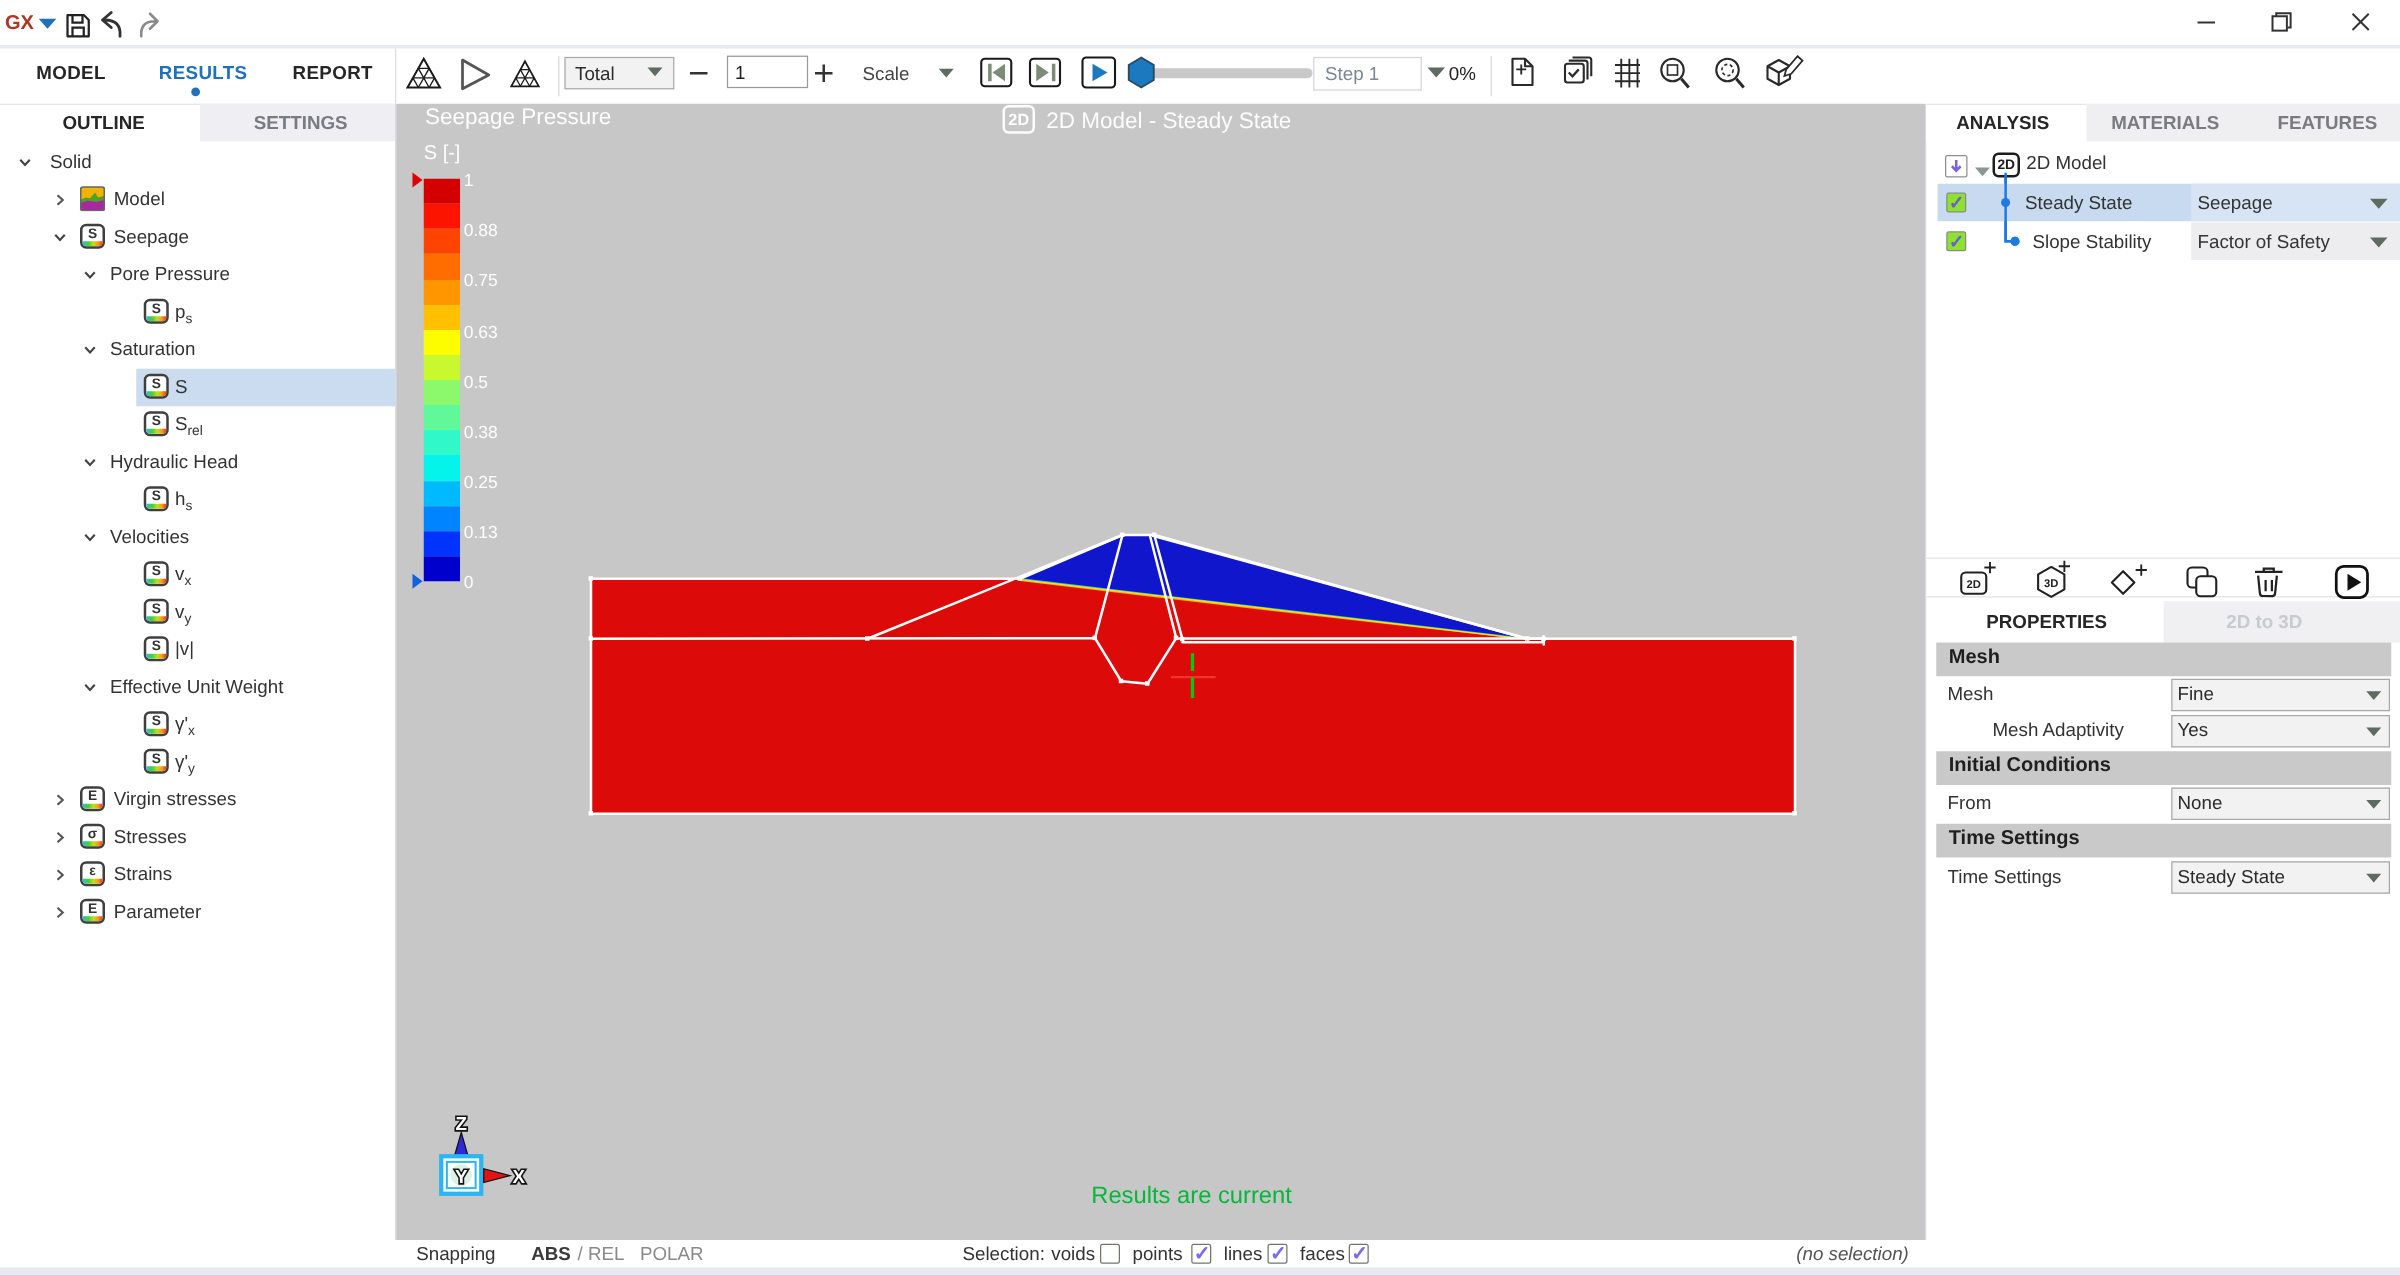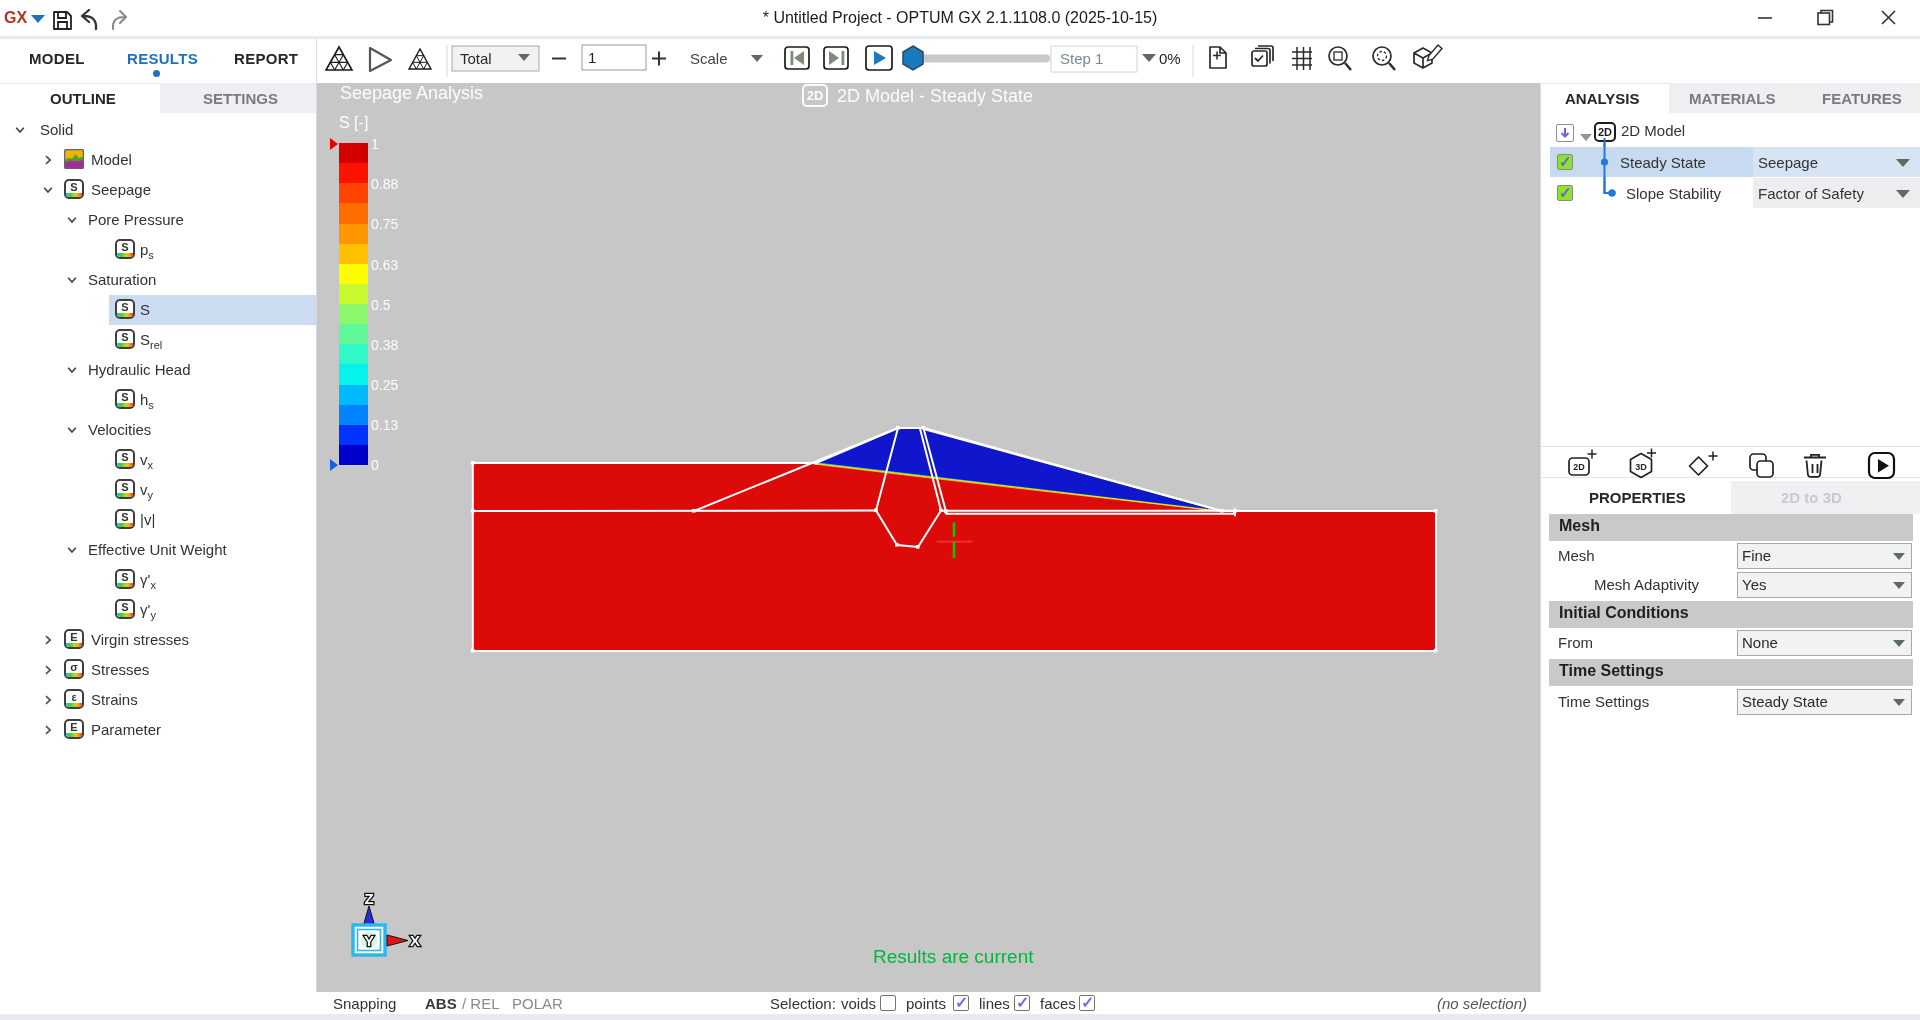--- a/index.html
+++ b/index.html
@@ -47,21 +47,20 @@
 .gcb { position:absolute; width:16px; height:16px; background:#8ce22f; border:1px solid #8a8a8a; border-radius:2px; }
 .gcb::after { content:"\2713"; position:absolute; left:1px; top:-2px; font-size:15px; font-weight:bold; color:#6a5fd0; }
 .ddarr { position:absolute; width:0; height:0; border-left:7px solid transparent; border-right:7px solid transparent; border-top:8px solid #5d6b60; }
 .phdr { position:absolute; left:8px; width:364px; height:27px; background:#c9c9c9; font-size:16px; font-weight:bold; color:#1f1f1f; padding:3px 0 0 10px; }
 .prl { position:absolute; left:17px; font-size:15px; color:#333; }
 </style>
 </head>
 <body>
 <div id="app">
   <div class="abs" id="titlebar"></div>
-  <div class="abs" id="titletext">* Untitled Project - OPTUM GX 2.1.1108.0 (2025-10-15)</div>
   <div class="abs" id="titlesep"></div>
   <div class="abs" id="tabrow"></div>
   <div class="maintab" style="left:29px;">MODEL</div>
   <div class="maintab" style="left:127px; color:#1f70bd;">RESULTS</div>
   <div class="abs" style="left:153px; top:70px; width:7px; height:7px; border-radius:50%; background:#1f70bd;"></div>
   <div class="maintab" style="left:234px;">REPORT</div>
 
   <svg class="abs" style="left:0px; top:0px;" width="1920" height="36" viewBox="0 0 1920 36">
     <text x="4" y="23" font-size="16" font-weight="bold" fill="#b03423" font-family="Liberation Sans">GX</text>
     <polygon points="31,15 45,15 38,23" fill="#1f70bd"></polygon>
@@ -306,21 +305,21 @@
           <span class="gi ticon" style="left:64px">
             <span class="gl">E</span>
             <span class="gs"></span>
           </span>
           <span class="lbl" style="left:91px">Parameter</span>
         </div>
 </div>
   </div>
 
   <div class="abs" id="canvas">
-    <div style="position:absolute; left:23px; top:0px; font-size:18px; color:#fdfdfd;">Seepage Analysis</div>
+    <div style="position:absolute; left:23px; top:0px; font-size:18px; color:#fdfdfd;">Seepage Pressure</div>
     <div style="position:absolute; left:22px; top:31px; font-size:16px; color:#fdfdfd;">S [-]</div>
 
     <div id="cbar" style="position:absolute; left:22px; top:60px; width:29px; height:322px;">
 <div style="background:#d40000"></div>
 <div style="background:#fd1400"></div>
 <div style="background:#ff4300"></div>
 <div style="background:#ff6c00"></div>
 <div style="background:#ff9600"></div>
 <div style="background:#ffc000"></div>
 <div style="background:#fdfd00"></div>

